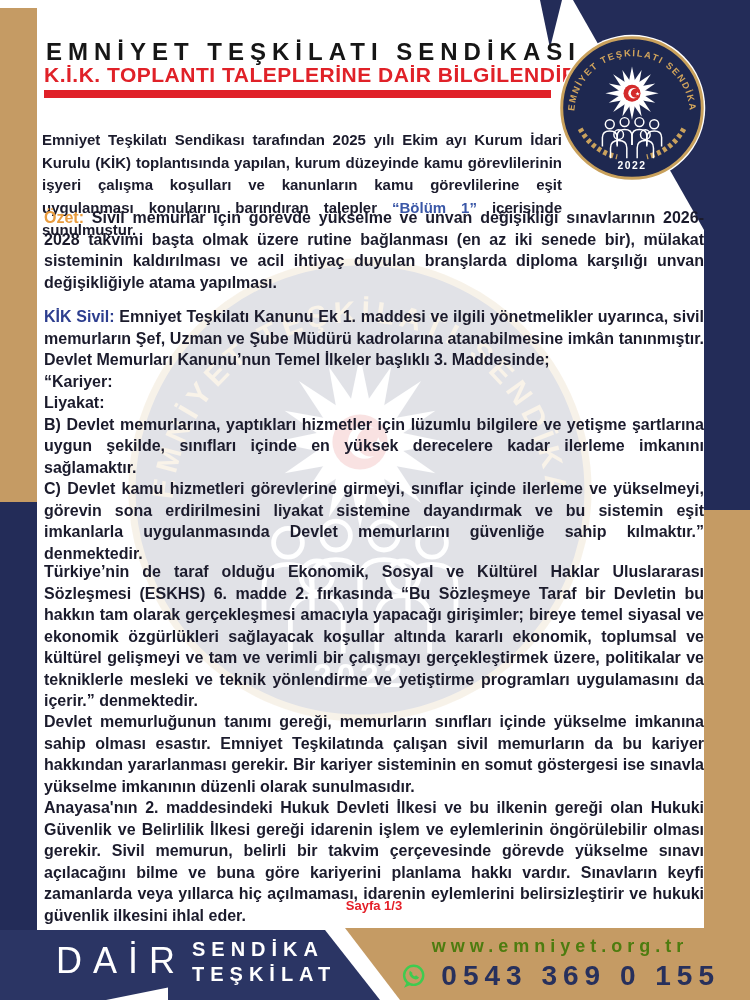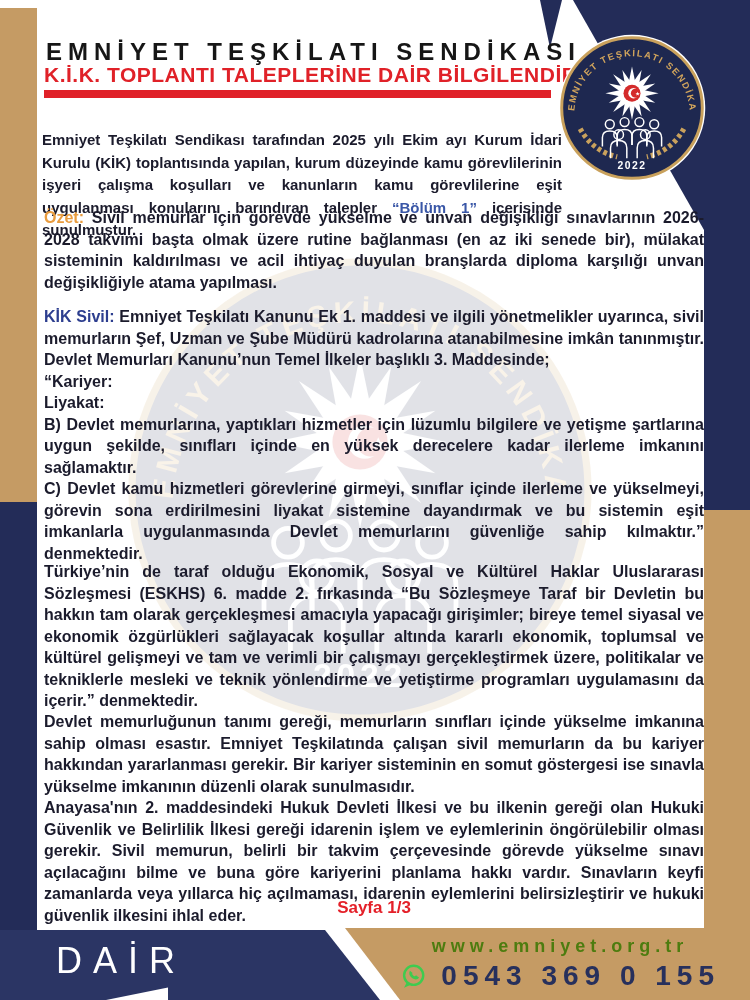--- a/index.html
+++ b/index.html
@@ -17,21 +17,21 @@
   .redbar{background:#e02128;height:8px;}
   
   .body-txt{font-weight:bold;color:#1b1b2c;text-align:justify;}
   .intro{font-size:15px;line-height:22.5px;}
   .main-par{font-size:16px;line-height:21.5px;}
   .main-par p{margin:0;}
   .sec-head{font-weight:bold;font-size:17px;color:#ef3b2d;white-space:nowrap;}
   .lbl-orange{color:#e99c3f;}
   .lbl-blue{color:#2d3e8f;}
   .hl-blue{color:#3a57a7;}
-  .page-lbl{font-weight:bold;font-size:17px;color:#e42029;text-align:center;}
+  .page-lbl{font-weight:bold;font-size:13px;color:#e42029;text-align:center;}
   
   .foot-gold{position:absolute;left:340px;top:928px;width:410px;height:72px;background:#c59b64;
              clip-path:polygon(5px 0,410px 0,410px 72px,60px 72px);}
   .foot-navy{position:absolute;left:0;top:930px;width:385px;height:70px;background:#2b3564;
              clip-path:polygon(0 0,325px 0,380px 70px,0 70px);}
   .foot-white-sliver{position:absolute;left:106px;top:982px;width:62px;height:18px;background:#ffffff;
              clip-path:polygon(0 100%,100% 100%,100% 30%);}
   .slogan-thin{font-size:36px;font-weight:normal;color:#ffffff;letter-spacing:11px;white-space:nowrap;}
   .slogan-bold{font-size:20px;font-weight:bold;color:#ffffff;letter-spacing:6px;line-height:25px;white-space:nowrap;}
   .site{font-size:18px;font-weight:bold;color:#4d7c0f;letter-spacing:5px;white-space:nowrap;text-align:center;}
@@ -199,20 +199,24 @@
     <p>Anayasa'nın 2. maddesindeki Hukuk Devleti İlkesi ve bu ilkenin gereği olan Hukuki Güvenlik ve Belirlilik İlkesi gereği idarenin işlem ve eylemlerinin öngörülebilir olması gerekir. Sivil memurun, belirli bir takvim çerçevesinde görevde yükselme sınavı açılacağını bilme ve buna göre kariyerini planlama hakkı vardır. Sınavların keyfi zamanlarda veya yıllarca hiç açılmaması, idarenin eylemlerini belirsizleştirir ve hukuki güvenlik ilkesini ihlal eder.</p>
   </div>
 
   <div class="abs page-lbl" style="left:44px;top:898px;width:660px;">Sayfa 1/3</div>
 
   <div class="foot-gold"></div>
   <div class="foot-navy"></div>
   <div class="foot-white-sliver"></div>
 
   <div class="abs slogan-thin" style="left:56px;top:940px;">DAİR</div>
+  <div class="abs slogan-bold" style="left:192px;top:937px;">
+    <div>SENDİKA</div>
+    <div>TEŞKİLAT</div>
+  </div>
 
   <div class="abs site" style="left:410px;top:936px;width:300px;">www.emniyet.org.tr</div>
   <div class="abs phone-row" style="left:400px;top:958px;width:320px;height:36px;">
     <svg width="34" height="34" viewBox="0 0 40 40">
       <circle cx="20" cy="19" r="14" fill="none" stroke="#3fcb4f" stroke-width="3.5"></circle>
       <path d="M10 29 L6 37 L15 33 Z" fill="#3fcb4f"></path>
       <path d="M14.5 12.5 q-3 6 3 10.5 q6.5 4.5 10.5 -0.5 l-4.5 -3.5 q-2 2 -3.8 0.8 q-2.8 -2.2 -1.6 -4.6 z" fill="#3fcb4f"></path>
     </svg>
     <span class="phone">0543 369 0 155</span>
   </div>

